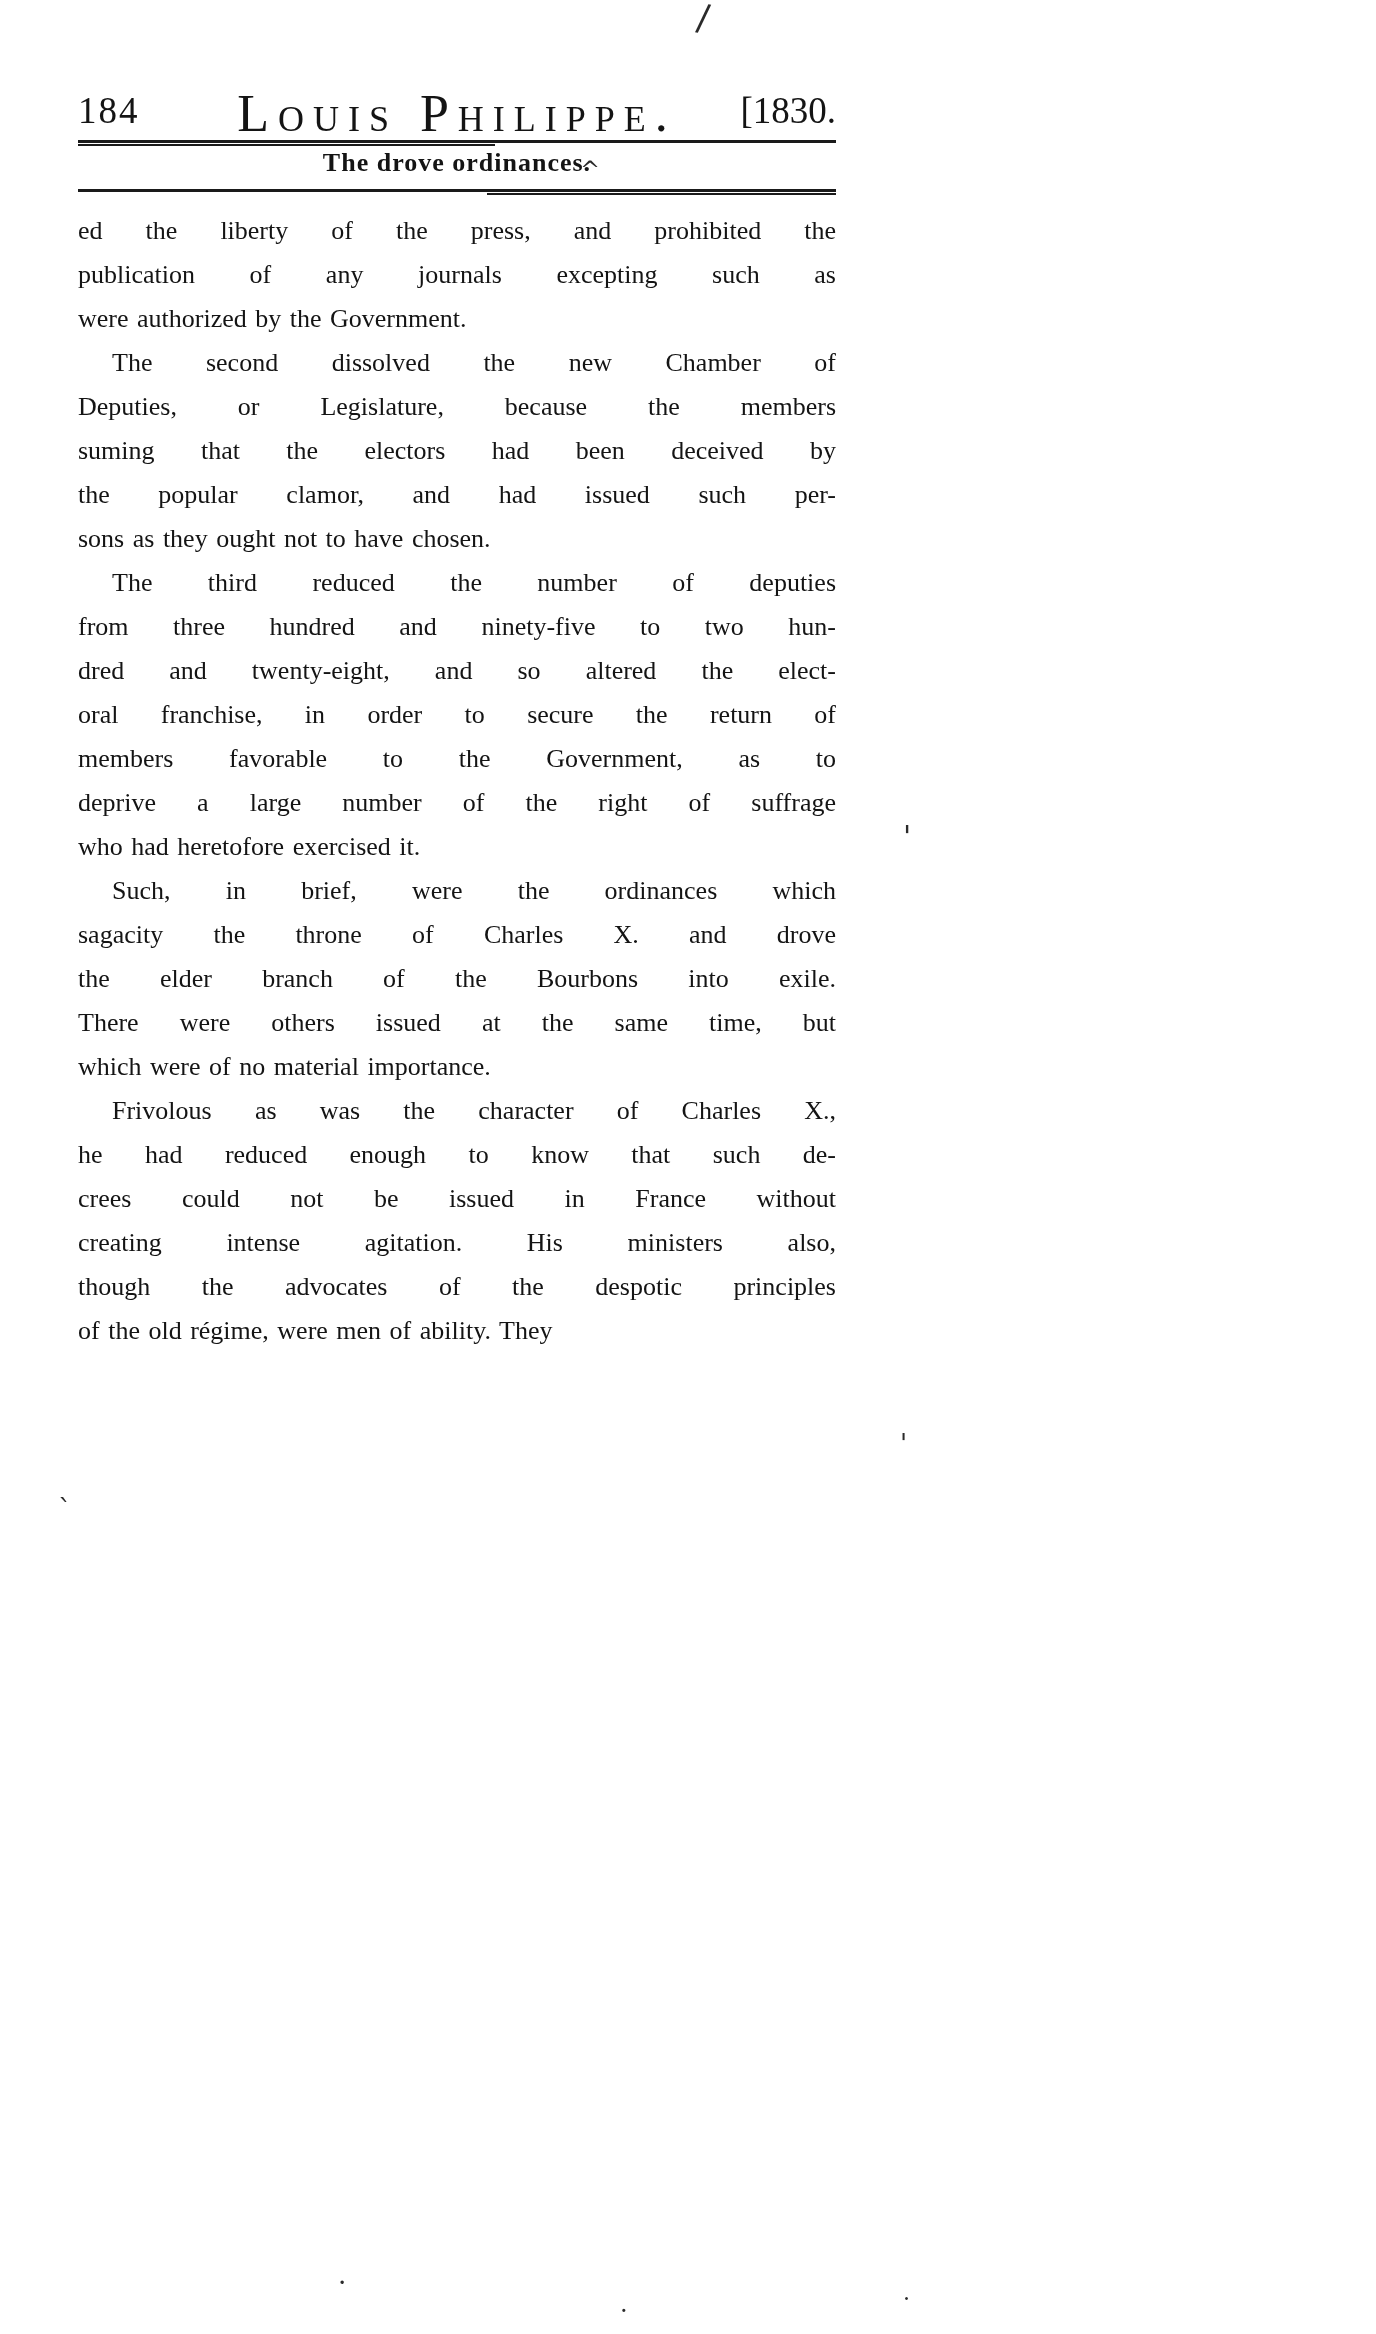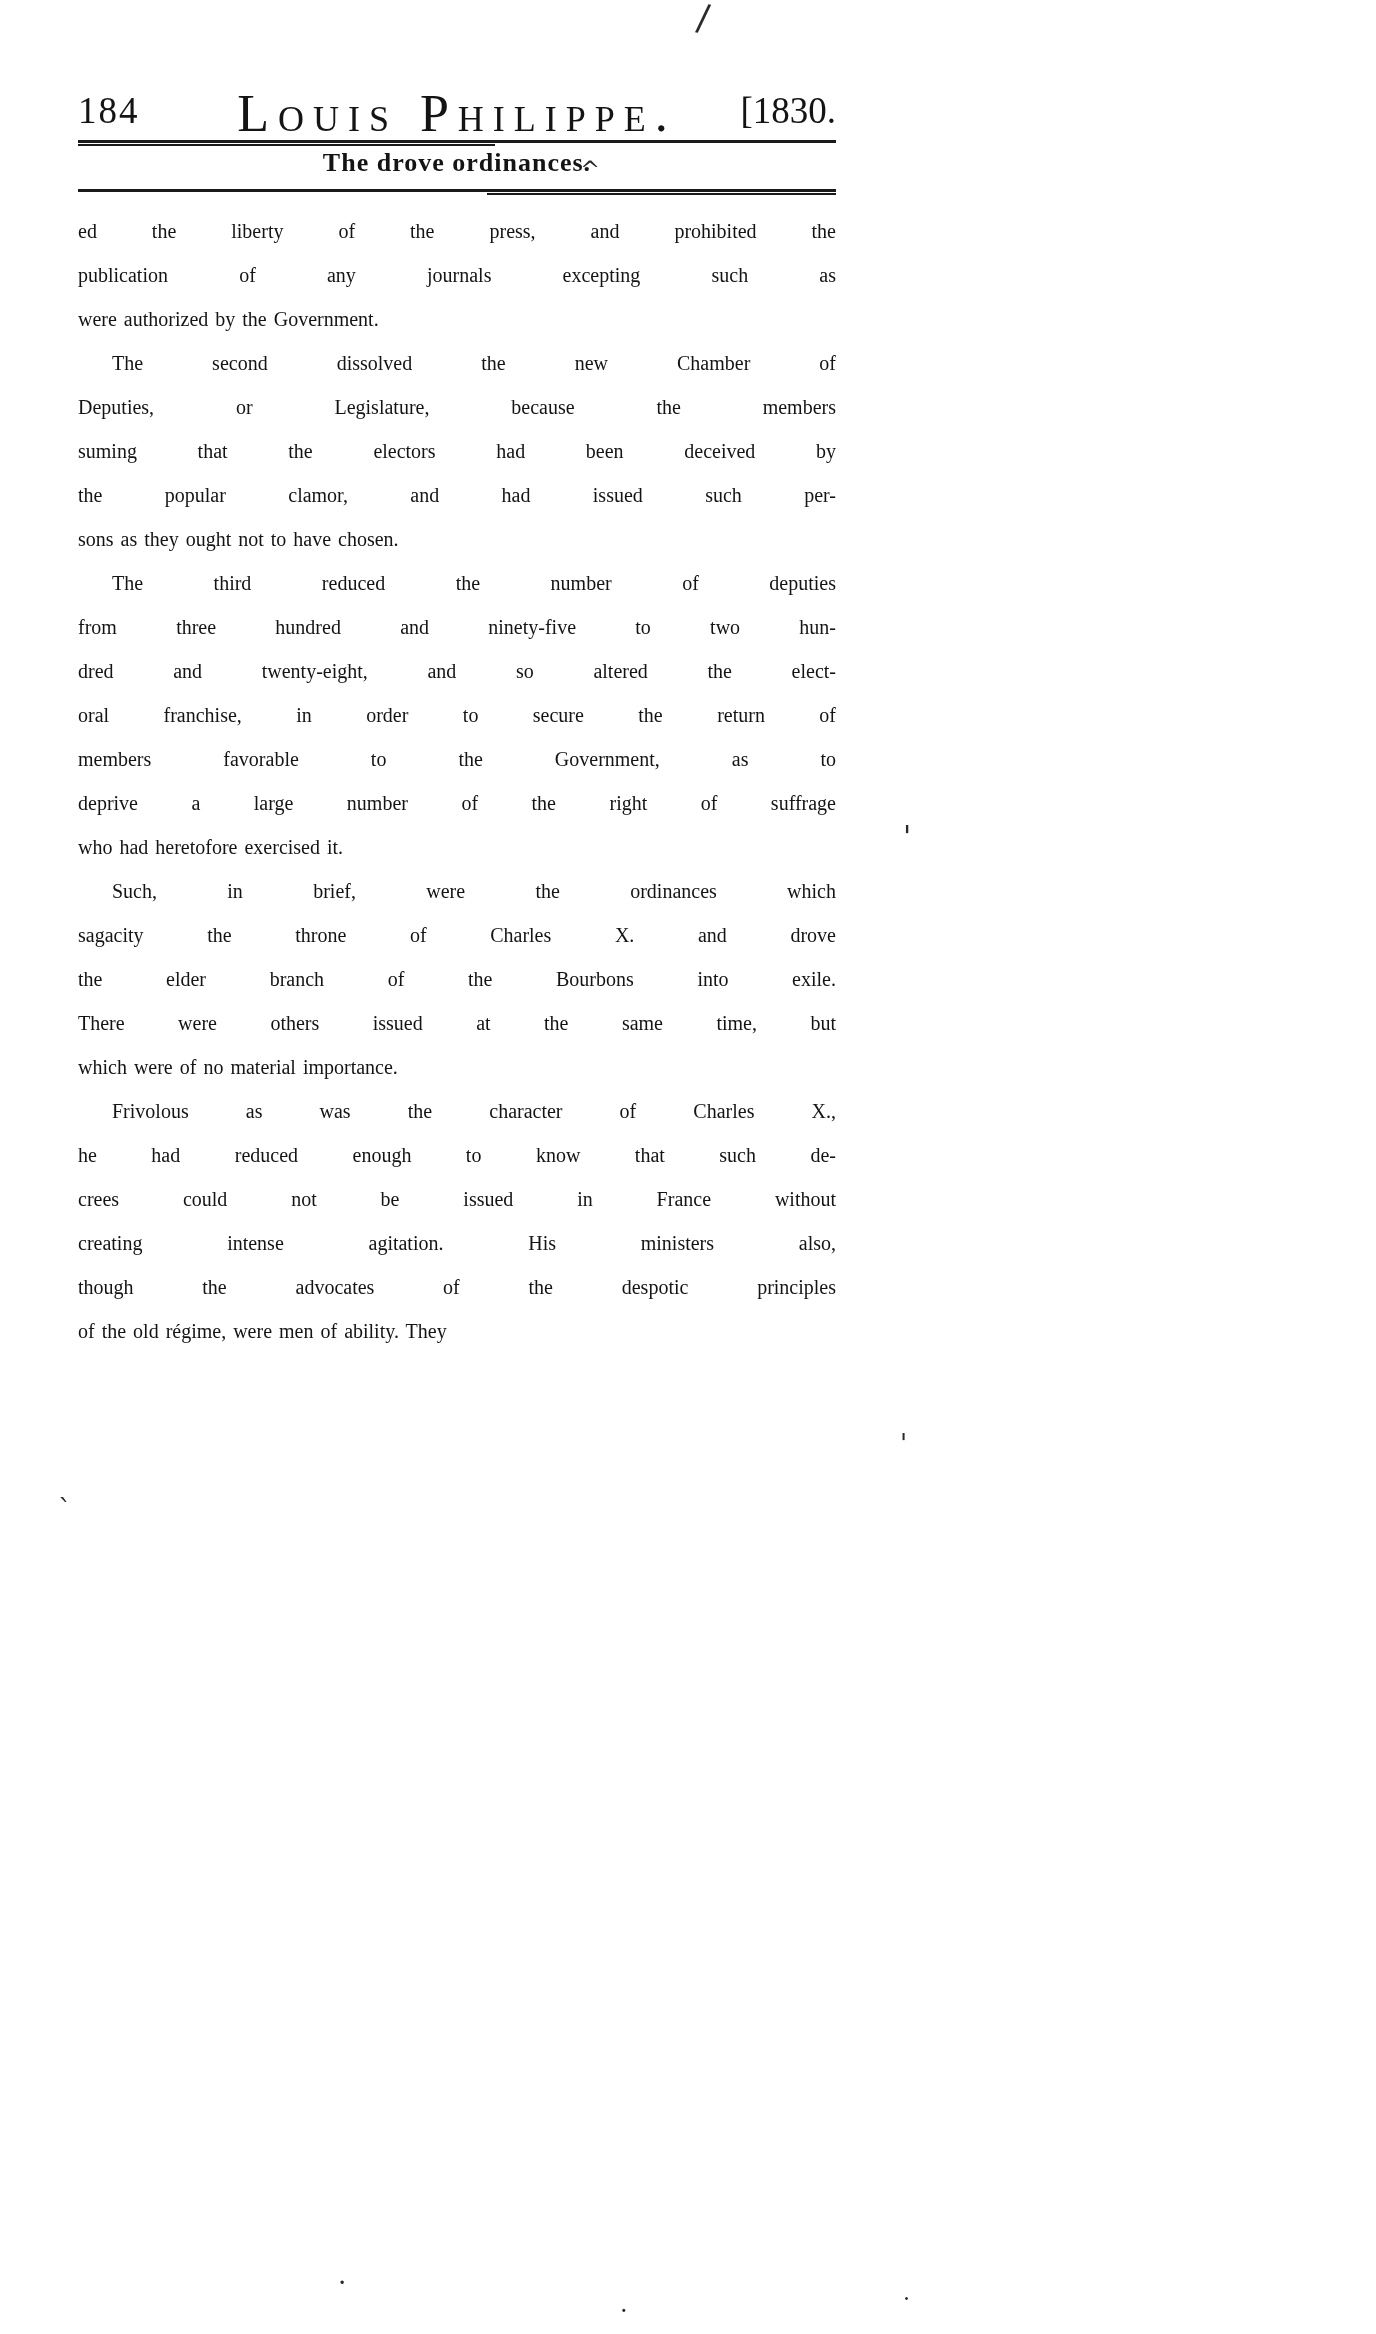--- a/index.html
+++ b/index.html
@@ -81,21 +81,21 @@
     text-align: center;
     font-size: 26px;
     font-weight: bold;
     letter-spacing: 1px;
   }
   .body-text {
     position: absolute;
     top: 209px;
     left: 78px;
     width: 758px;
-    font-size: 20px;
+    font-size: 26px;
     line-height: 44px;
     word-spacing: 2px;
   }
   .line {
     text-align: justify;
     text-align-last: justify;
   }
   .line.last {
     text-align-last: left;
   }

